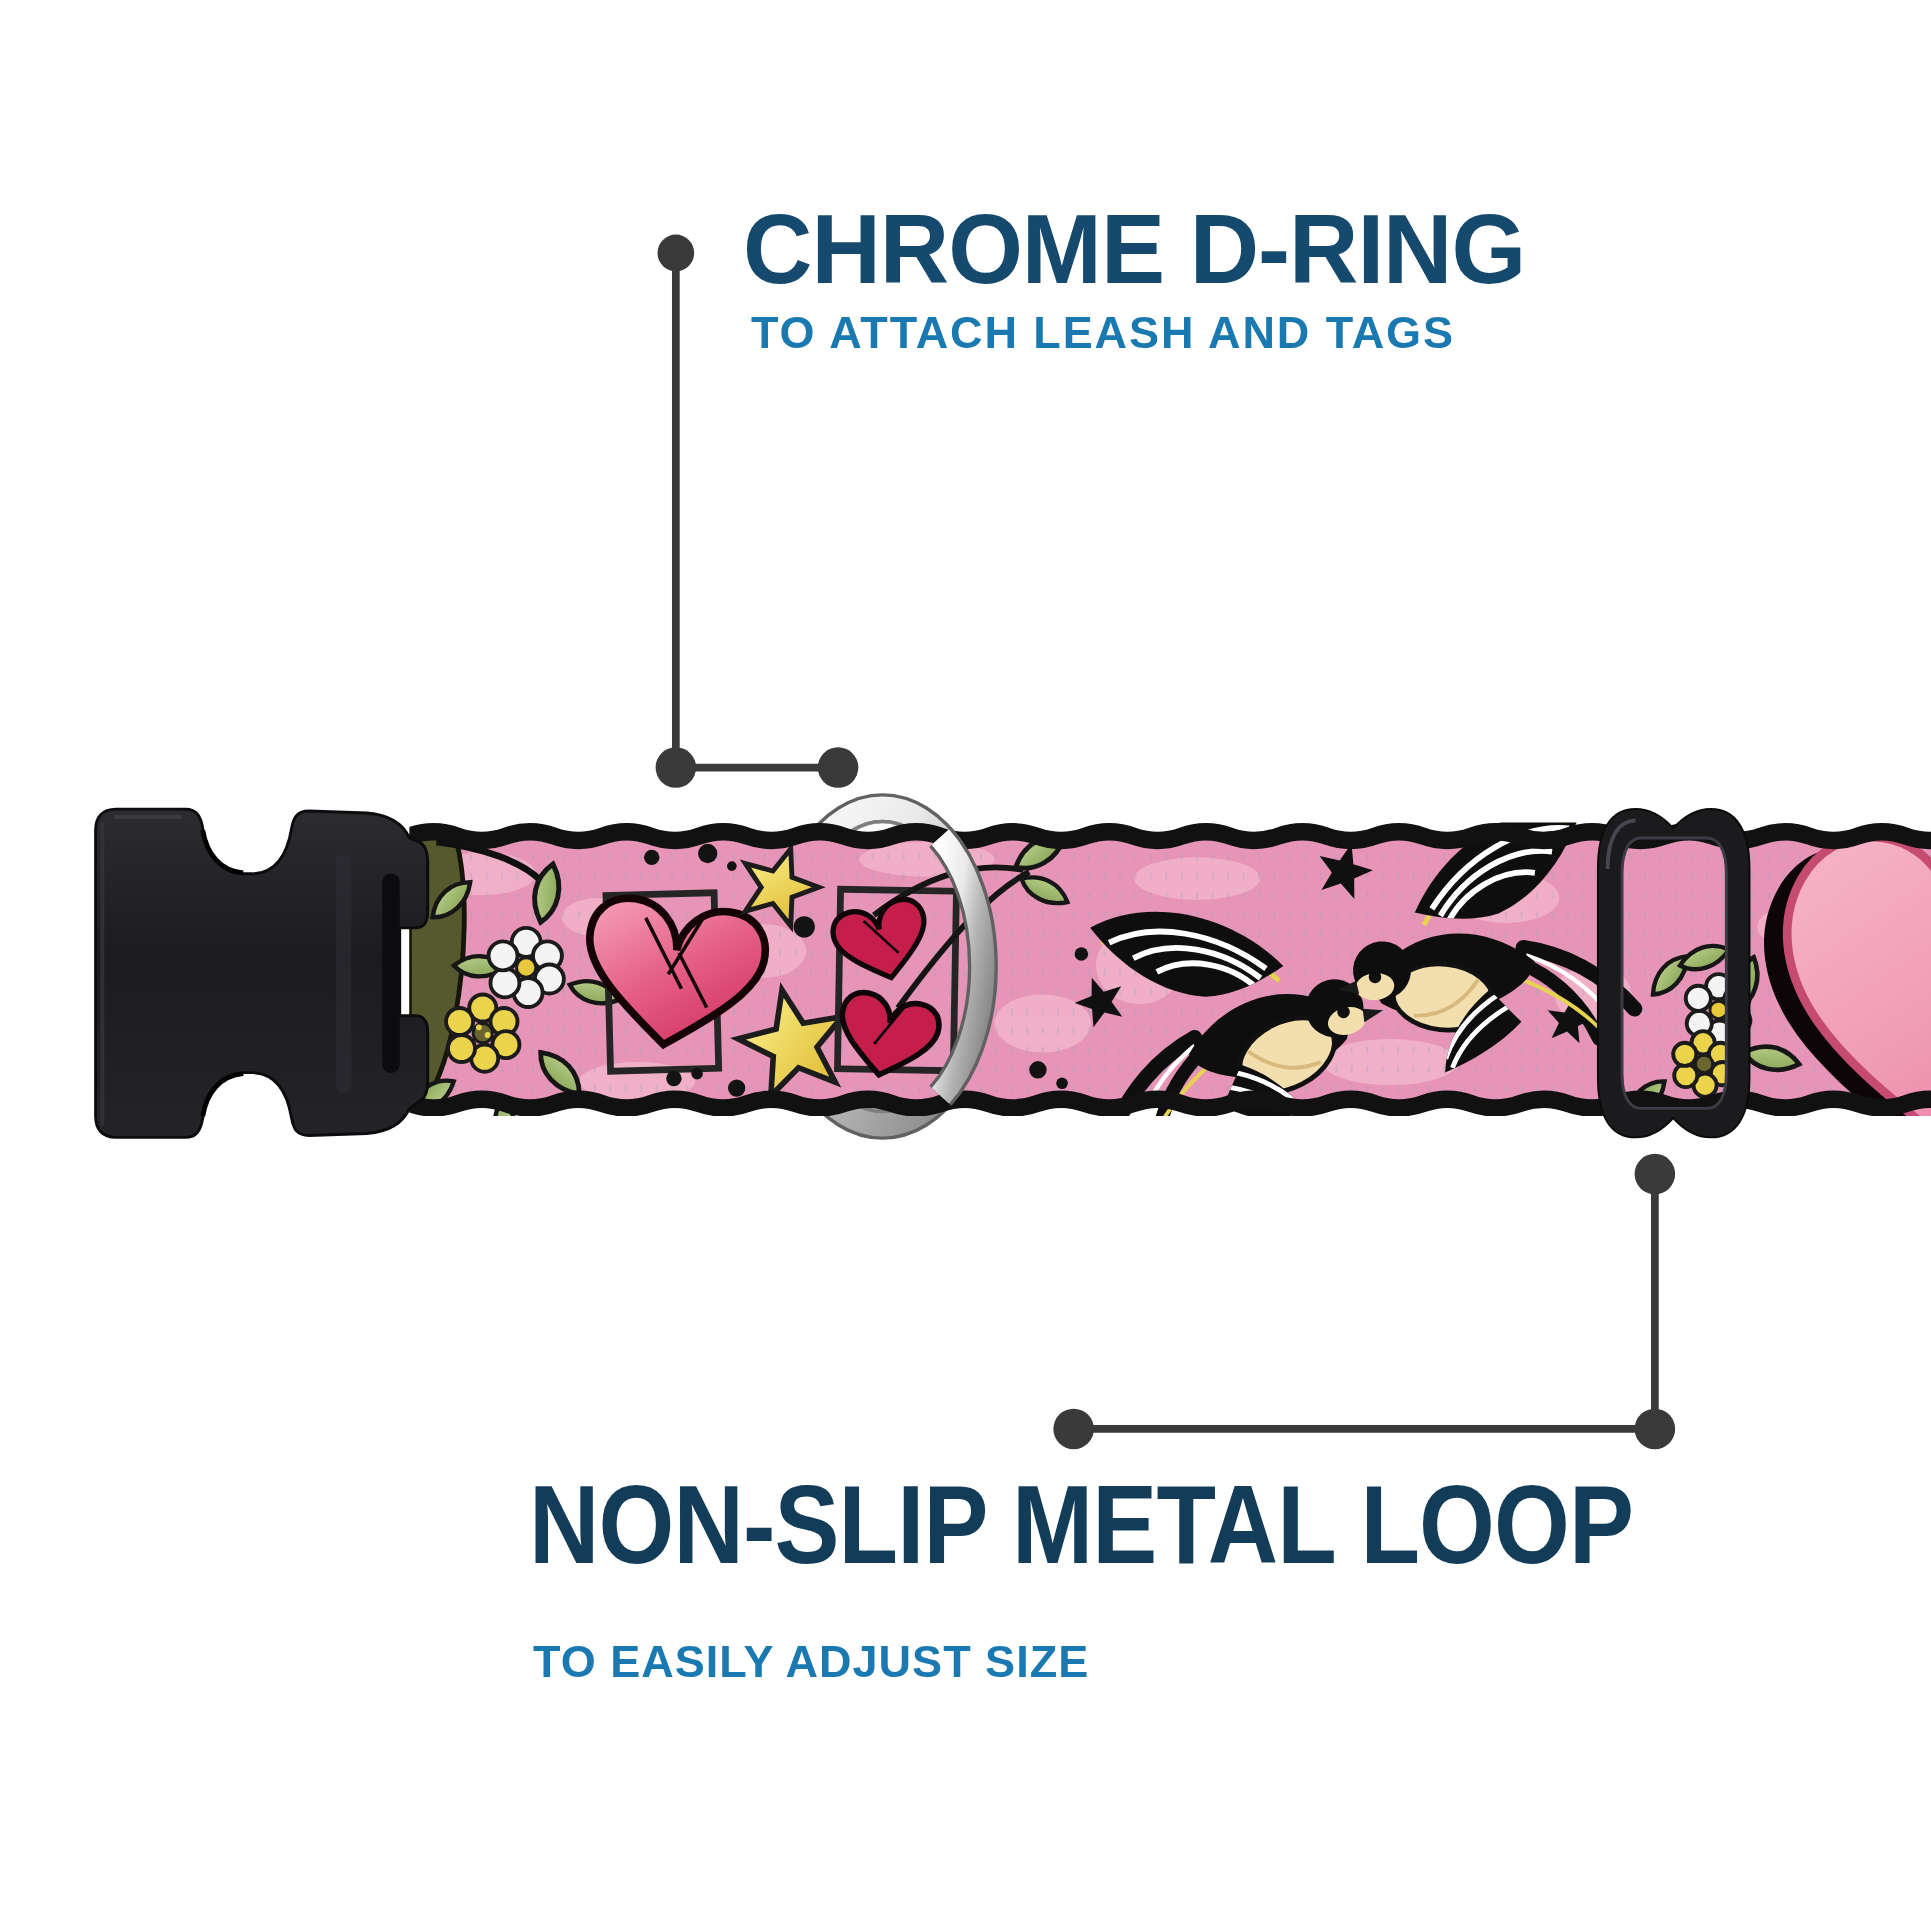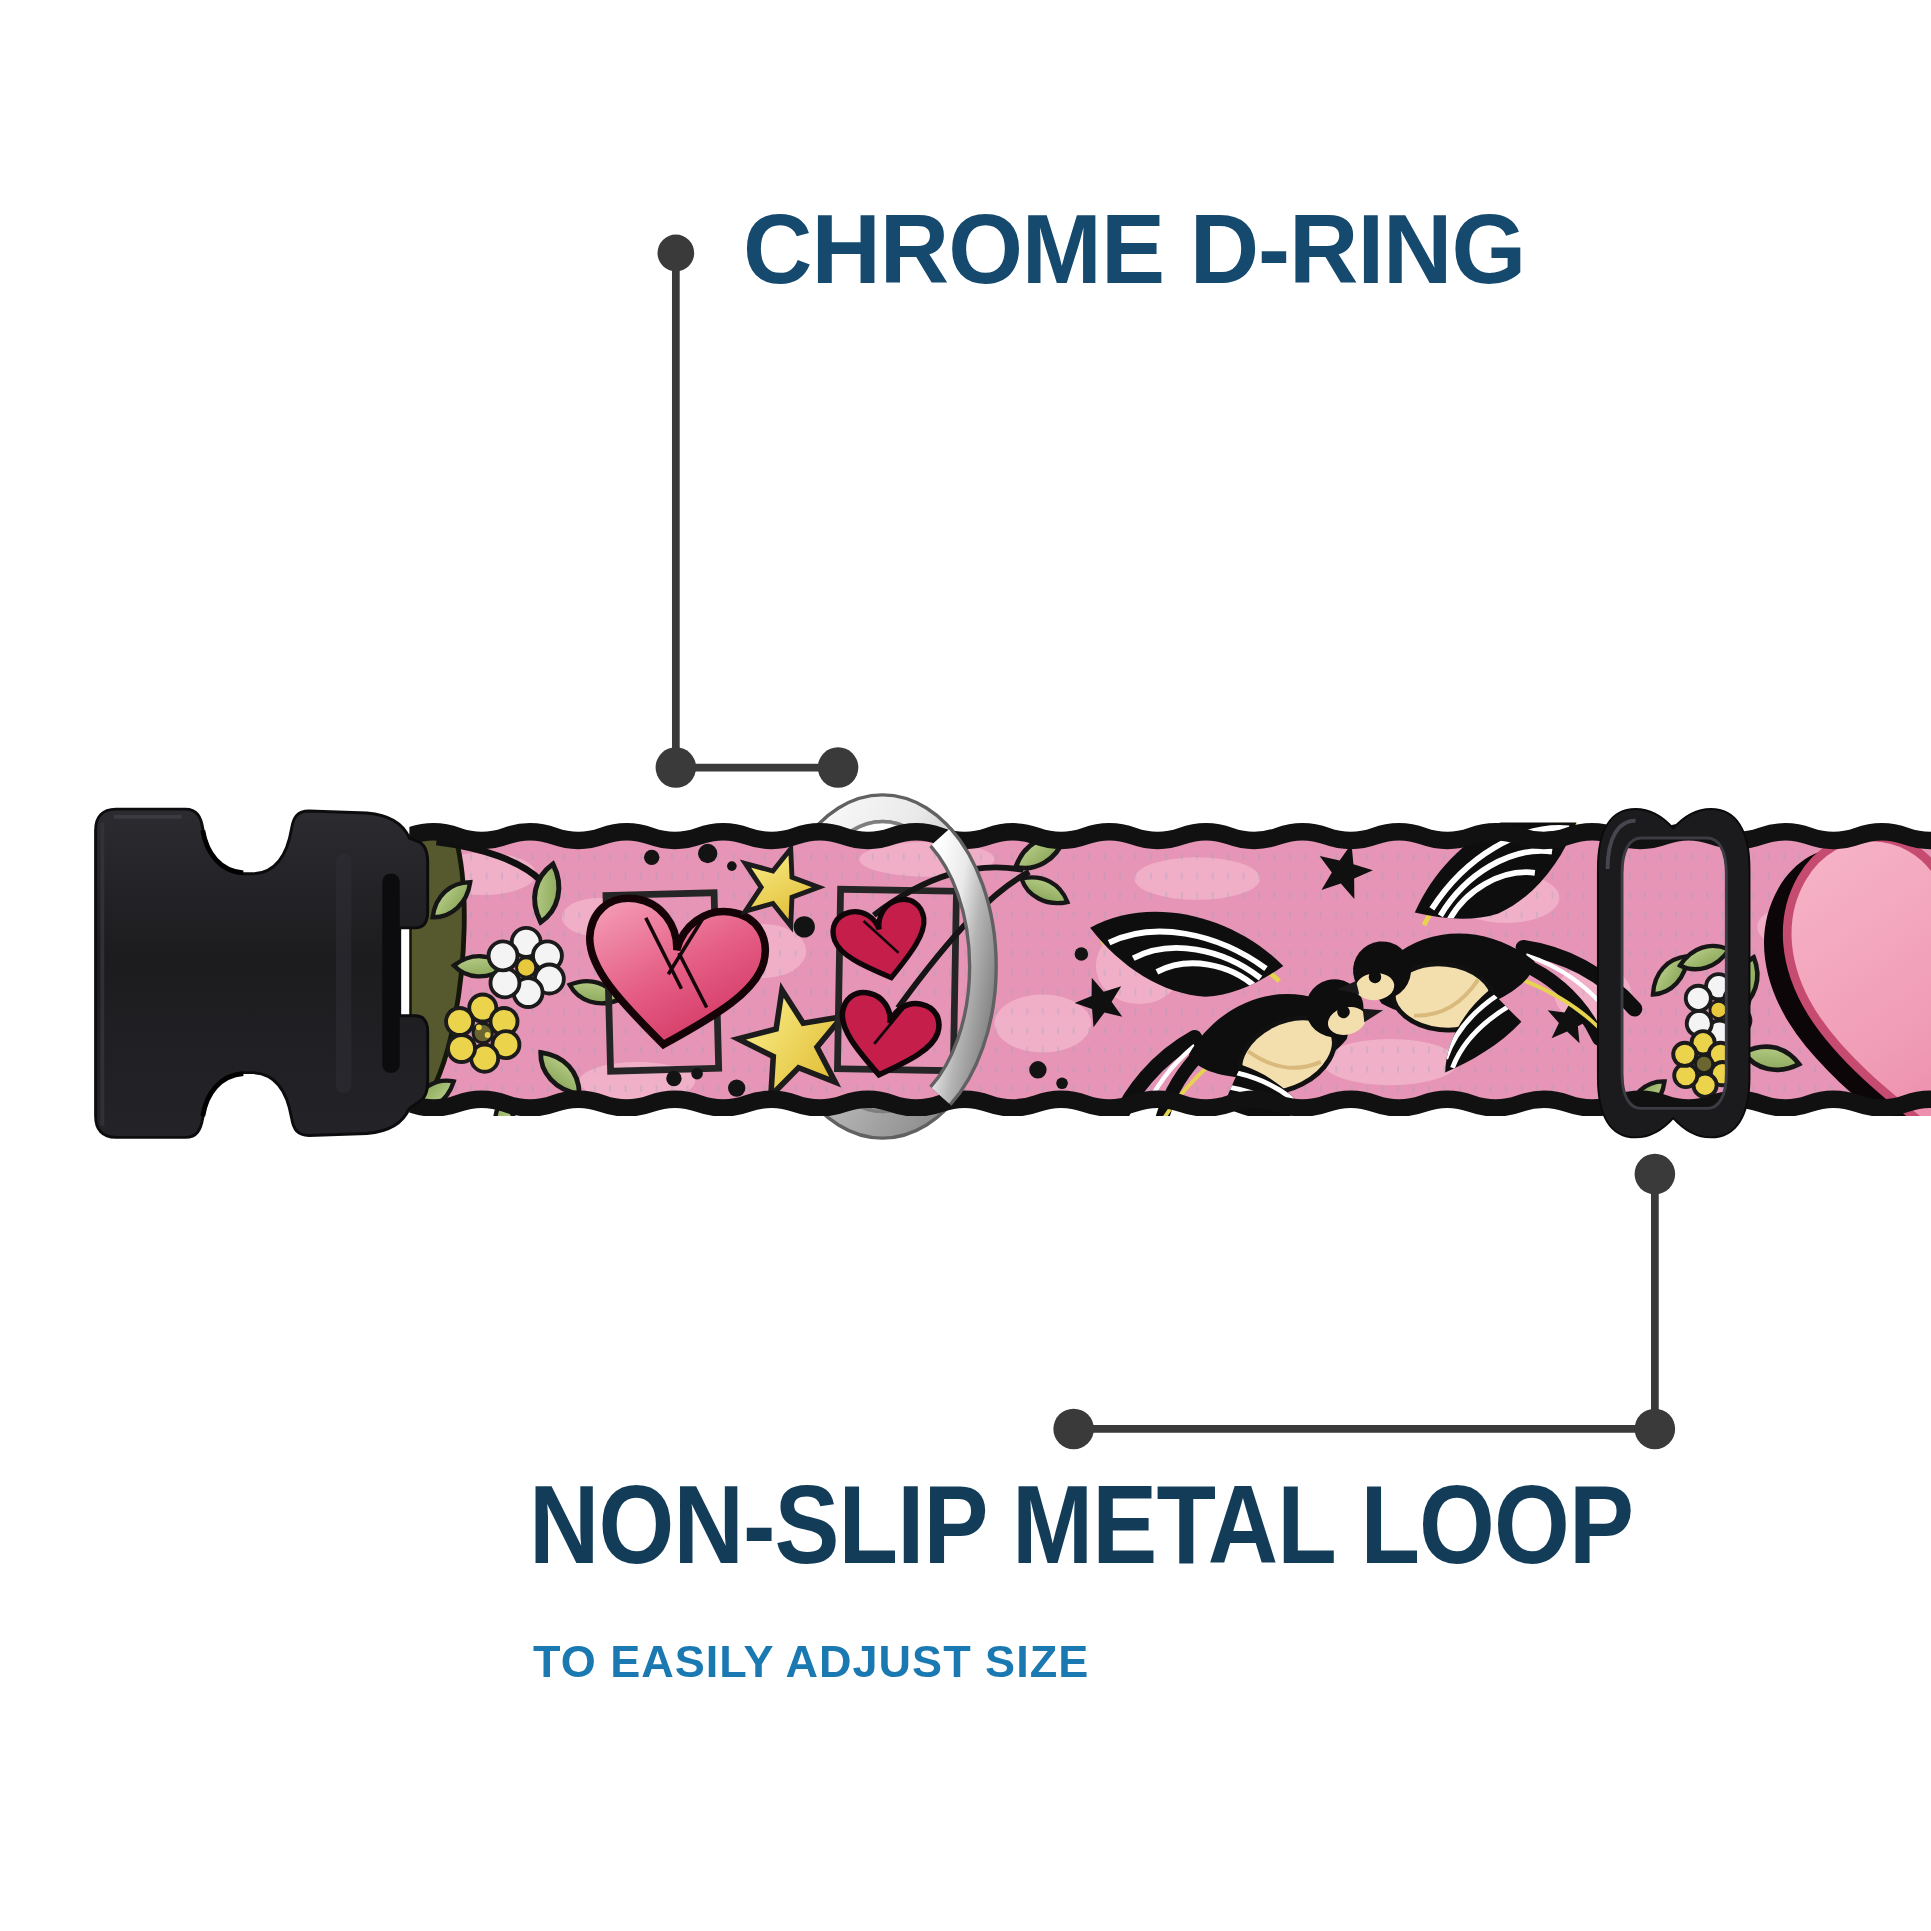--- a/index.html
+++ b/index.html
@@ -282,17 +282,18 @@
     <rect x="396" y="905" width="18" height="206" rx="8" fill="#0c0c0e"></rect>
     <path d="M118,846 L188,846" stroke="#3d3d44" stroke-width="4" opacity=".85"></path>
     <path d="M106,852 L106,1166" stroke="#34343a" stroke-width="4" opacity=".8"></path>
     <path d="M210,860 C214,884 228,902 252,904" stroke="#000" stroke-width="5" fill="none"></path>
     <path d="M210,1156 C214,1132 228,1114 252,1112" stroke="#000" stroke-width="5" fill="none"></path>
     <rect x="348" y="884" width="16" height="248" rx="8" fill="#2e2e34" opacity=".55"></rect>
   </g>
 </svg>
 
 <div class="label t-top-title">CHROME D-RING</div>
+<div class="label t-top-sub">TO ATTACH LEASH AND TAGS</div>
 <div class="label t-bot-title">NON-SLIP METAL LOOP</div>
 <div class="label t-bot-sub">TO EASILY ADJUST SIZE</div>
 
 </div>
 
 
 </body></html>

